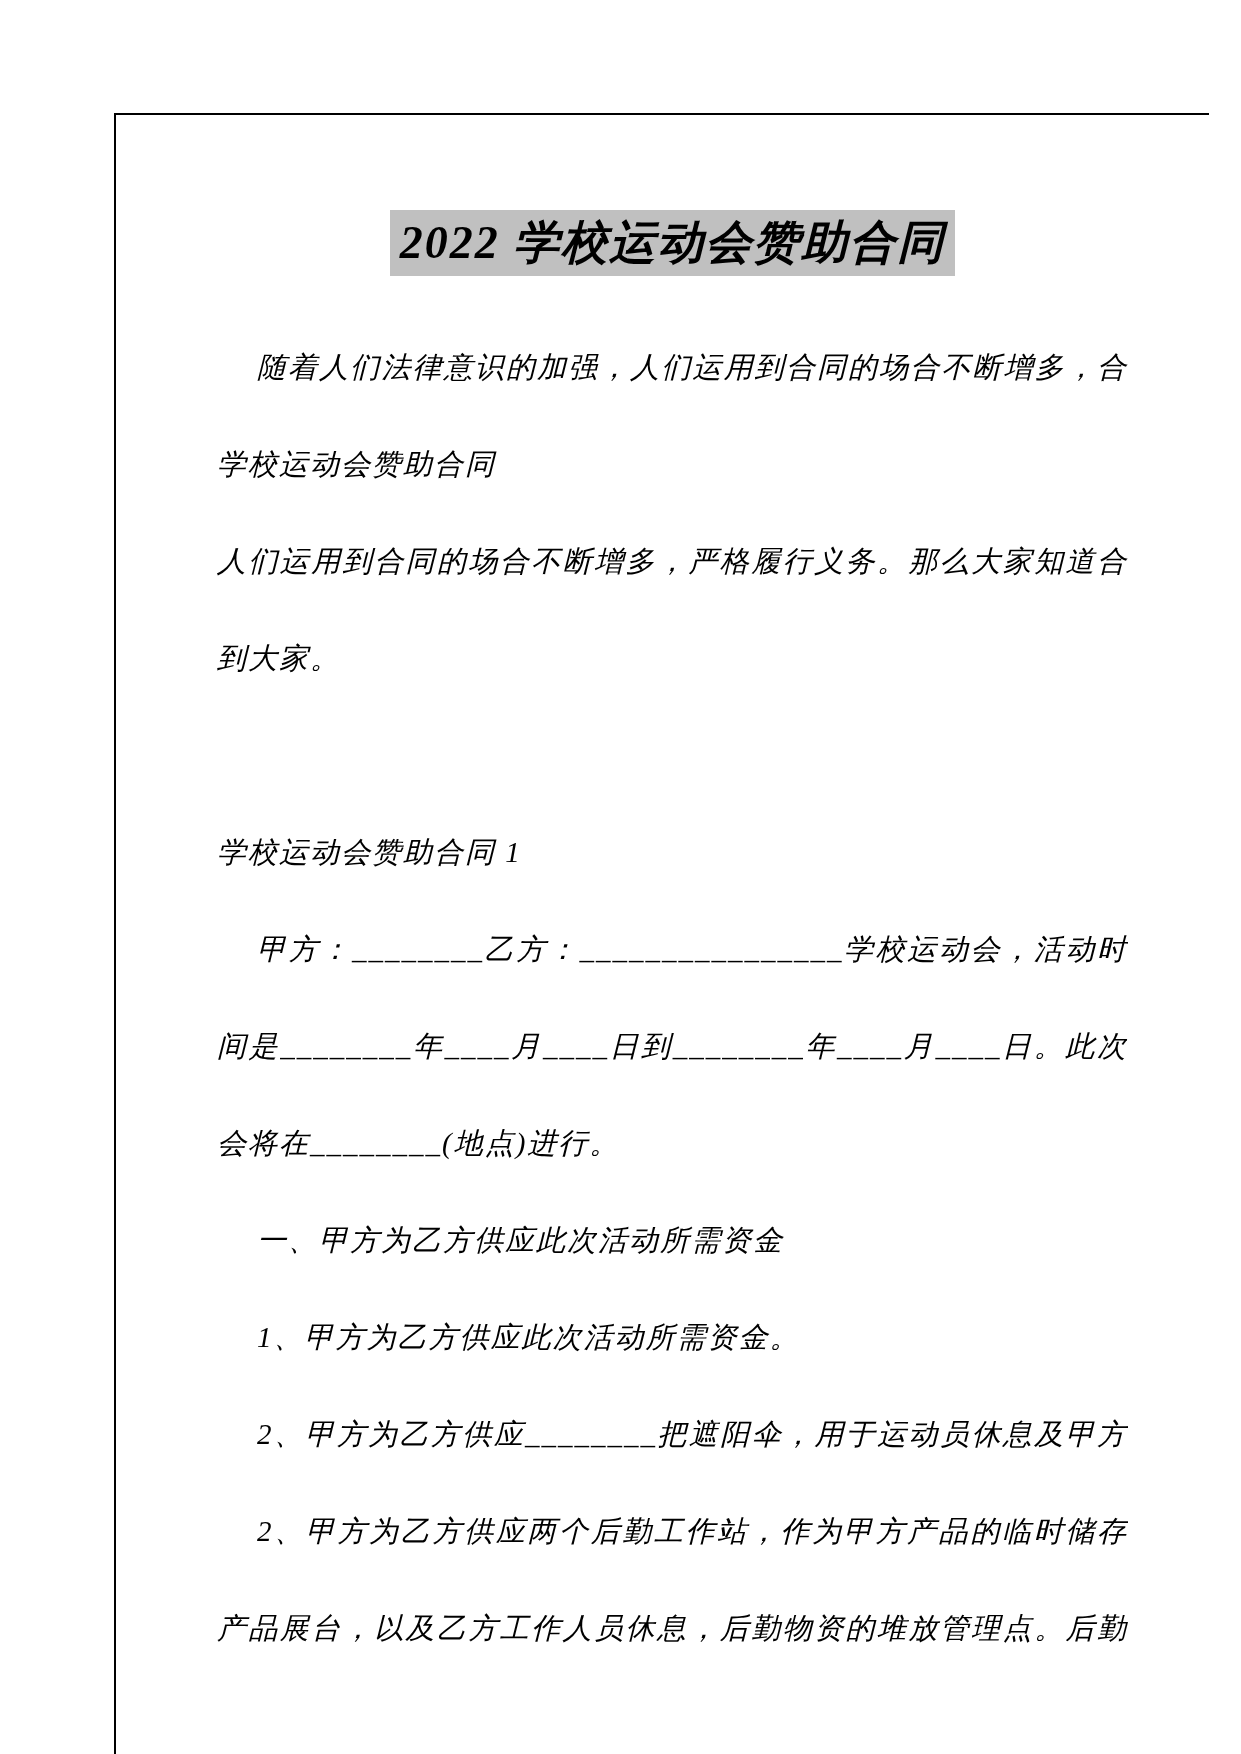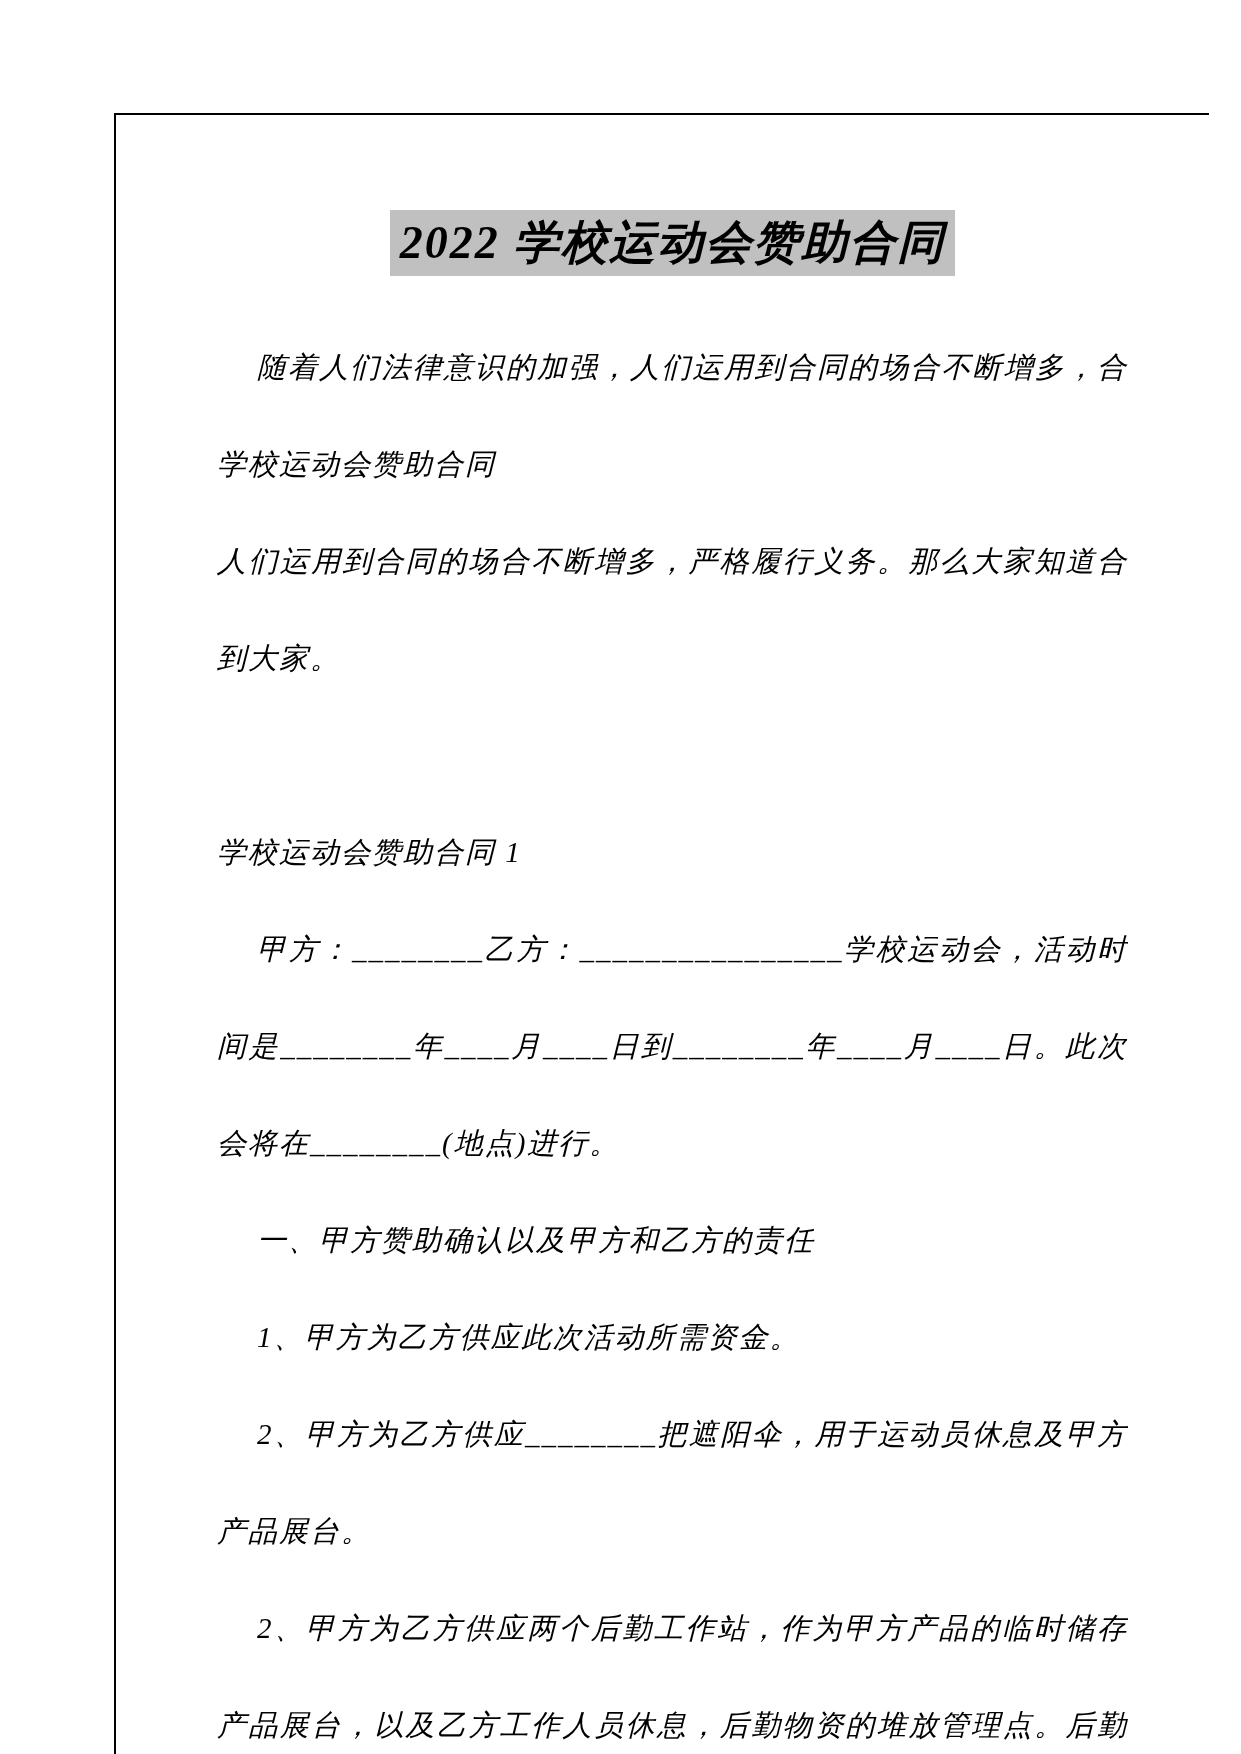--- a/index.html
+++ b/index.html
@@ -80,21 +80,20 @@
   <div class="body-block">
     <div class="line indent justify">随着人们法律意识的加强，人们运用到合同的场合不断增多，合</div>
     <div class="line">学校运动会赞助合同</div>
     <div class="line justify">人们运用到合同的场合不断增多，严格履行义务。那么大家知道合同的</div>
     <div class="line">到大家。</div>
     <div class="line"></div>
     <div class="line">学校运动会赞助合同 1</div>
     <div class="line indent justify">甲方：________乙方：________________学校运动会，活动时</div>
     <div class="line justify">间是________年____月____日到________年____月____日。此次运动</div>
     <div class="line">会将在________(地点)进行。</div>
-    <div class="line indent">一、甲方赞助确认以及甲方和乙方的责任</div>
+    <div class="line indent">一、甲方为乙方供应此次活动所需资金</div>
     <div class="line indent">1、甲方为乙方供应此次活动所需资金。</div>
     <div class="line indent justify">2、甲方为乙方供应________把遮阳伞，用于运动员休息及甲方</div>
-    <div class="line">产品展台。</div>
     <div class="line indent justify">2、甲方为乙方供应两个后勤工作站，作为甲方产品的临时储存管</div>
     <div class="line justify">产品展台，以及乙方工作人员休息，后勤物资的堆放管理点。后勤工</div>
   </div>
 
 </div>
 
 </body></html>

